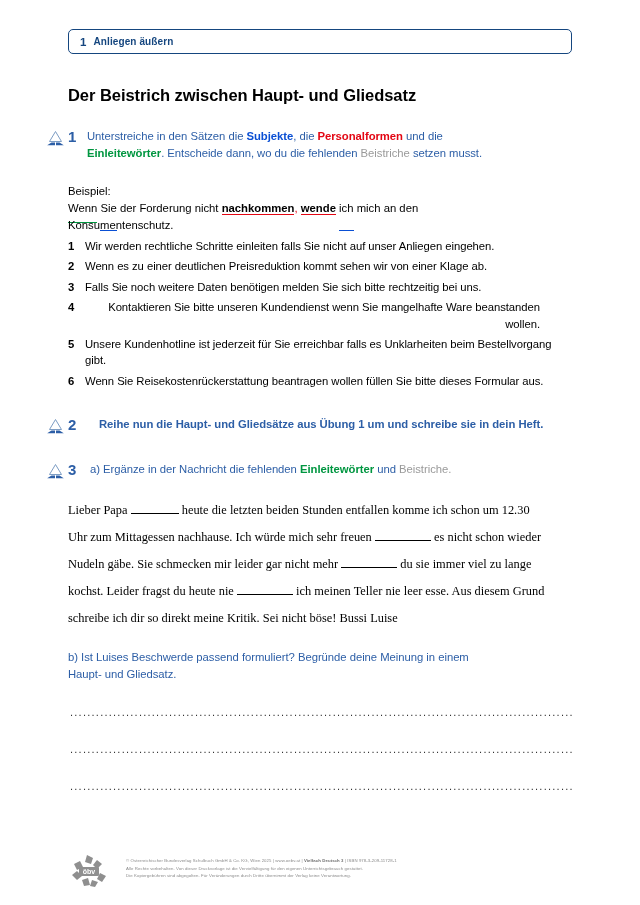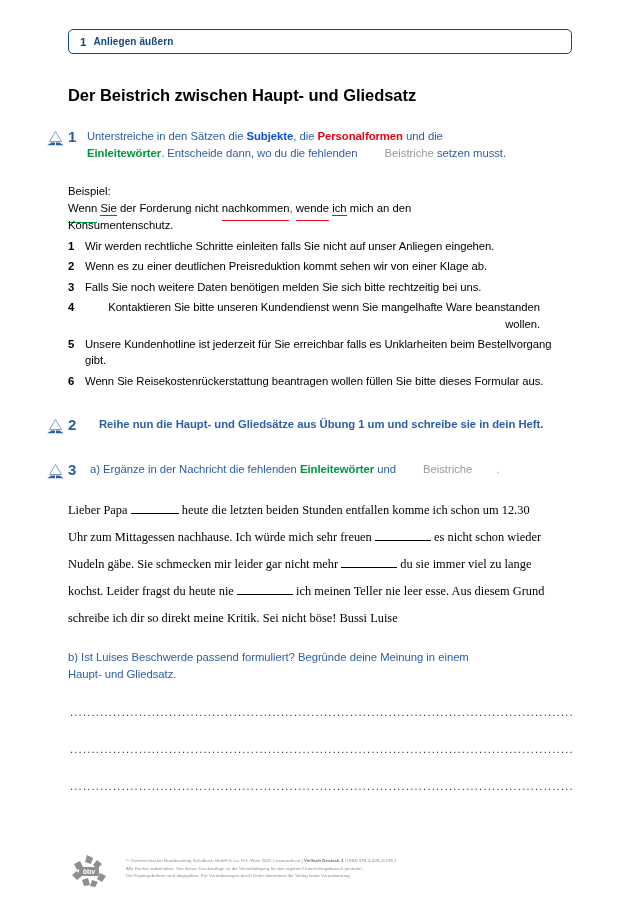--- a/index.html
+++ b/index.html
@@ -89,35 +89,35 @@
   }
   .ex-text {
     font-size: 11.3px;
     color: #2c5ea6;
     line-height: 1.48;
     letter-spacing: -0.04px;
   }
   .b-blue  { color: #0a4fd4; font-weight: bold; }
   .b-red   { color: #e30613; font-weight: bold; }
   .b-green { color: #009640; font-weight: bold; }
-  .b-gray  { color: #9a9a9a; margin-left: 24px; }
+  .b-gray  { color: #9a9a9a; }
 
   
   .example {
     position: absolute;
     left: 68px;
     top: 183px;
     font-size: 11.3px;
     color: #000000;
     line-height: 1.52;
     width: 500px;
   }
   .u-green { border-bottom: 1.6px solid #009640; padding-bottom: 8px; }
-  .u-blue  { border-bottom: 1.6px solid #0a4fd4; padding-bottom: 1px; }
-  .u-red   { border-bottom: 1.6px solid #e30613; padding-bottom: 6px; }
+  .u-blue  { border-bottom: 1.6px solid #0a4fd4; padding-bottom: 16px; }
+  .u-red   { border-bottom: 1.6px solid #e30613; padding-bottom: 0; font-weight: bold; }
   .comma-red { color: #e30613; }
 
   
   .sent-list {
     position: absolute;
     left: 68px;
     top: 238px;
     width: 508px;
   }
   .sent-row {

